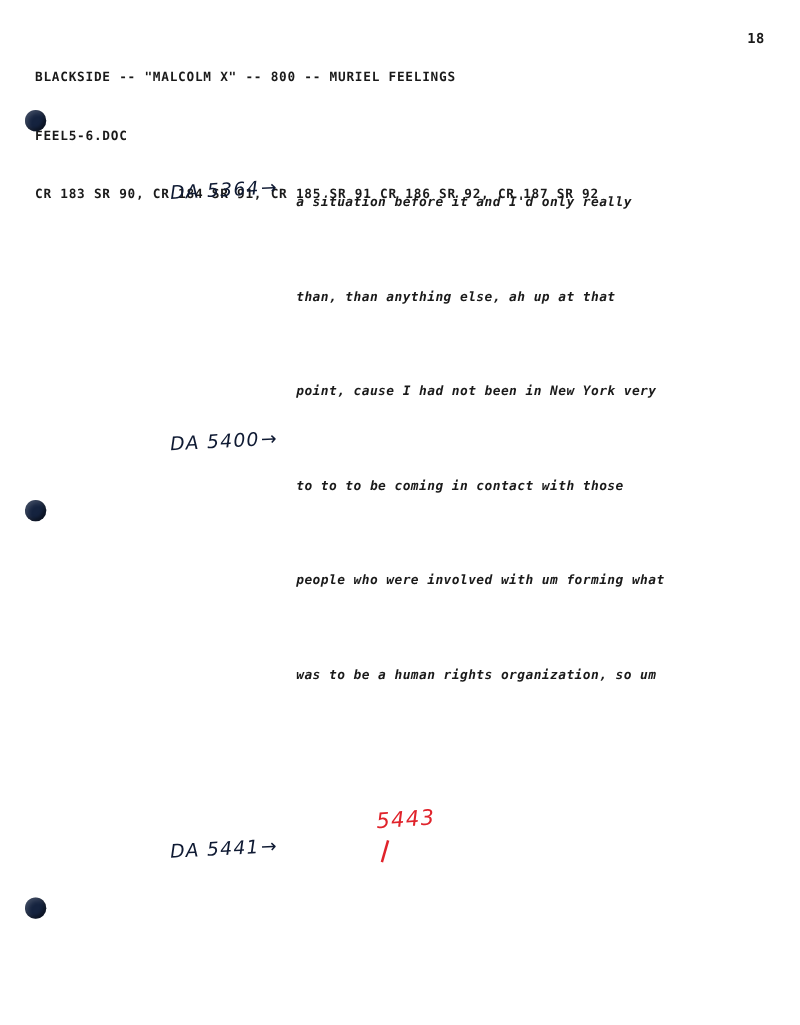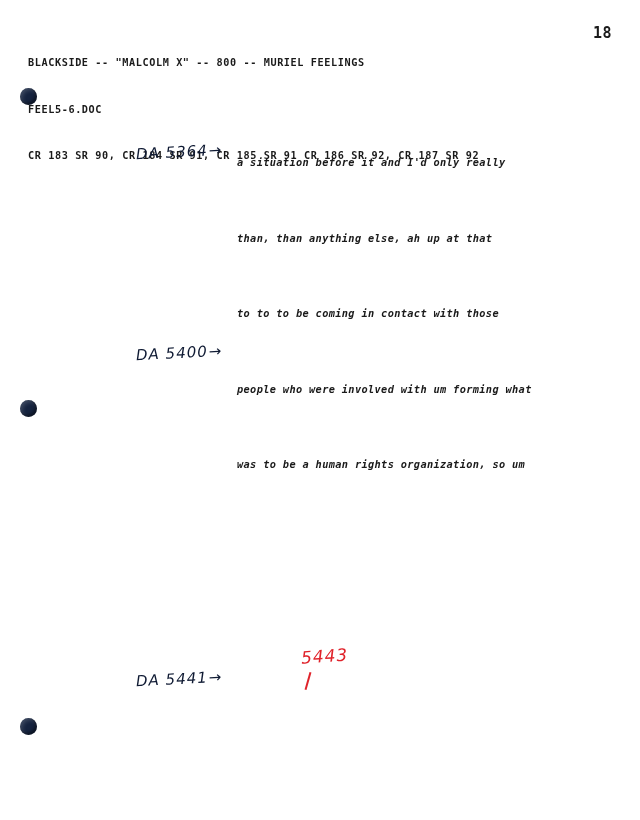--- a/index.html
+++ b/index.html
@@ -35,21 +35,21 @@
     line-height: 15.5px;
     white-space: pre;
   }
   .header .line {
     white-space: pre;
   }
   .page-number {
     position: absolute;
     right: 28px;
     top: 24px;
-    font-size: 15px;
+    font-size: 11px;
     font-weight: bold;
     letter-spacing: 0.5px;
   }
 
   
   .hole {
     position: absolute;
     width: 17px;
     height: 17px;
     border-radius: 50%;
@@ -137,20 +137,21 @@
 
   <div class="page-number">18</div>
 
   <div class="hole h1"></div>
   <div class="hole h2"></div>
   <div class="hole h3"></div>
 
   <div class="body-text">
     <span class="ln">a situation before it and I'd only really</span>
     <span class="ln">than, than anything else, ah up at that</span>
+    <span class="ln">point, cause I had not been in New York very</span>
     <span class="ln">to to to be coming in contact with those</span>
     <span class="ln">people who were involved with um forming what</span>
     <span class="ln">was to be a human rights organization, so um</span>
     
     
     
     
     
     
     

